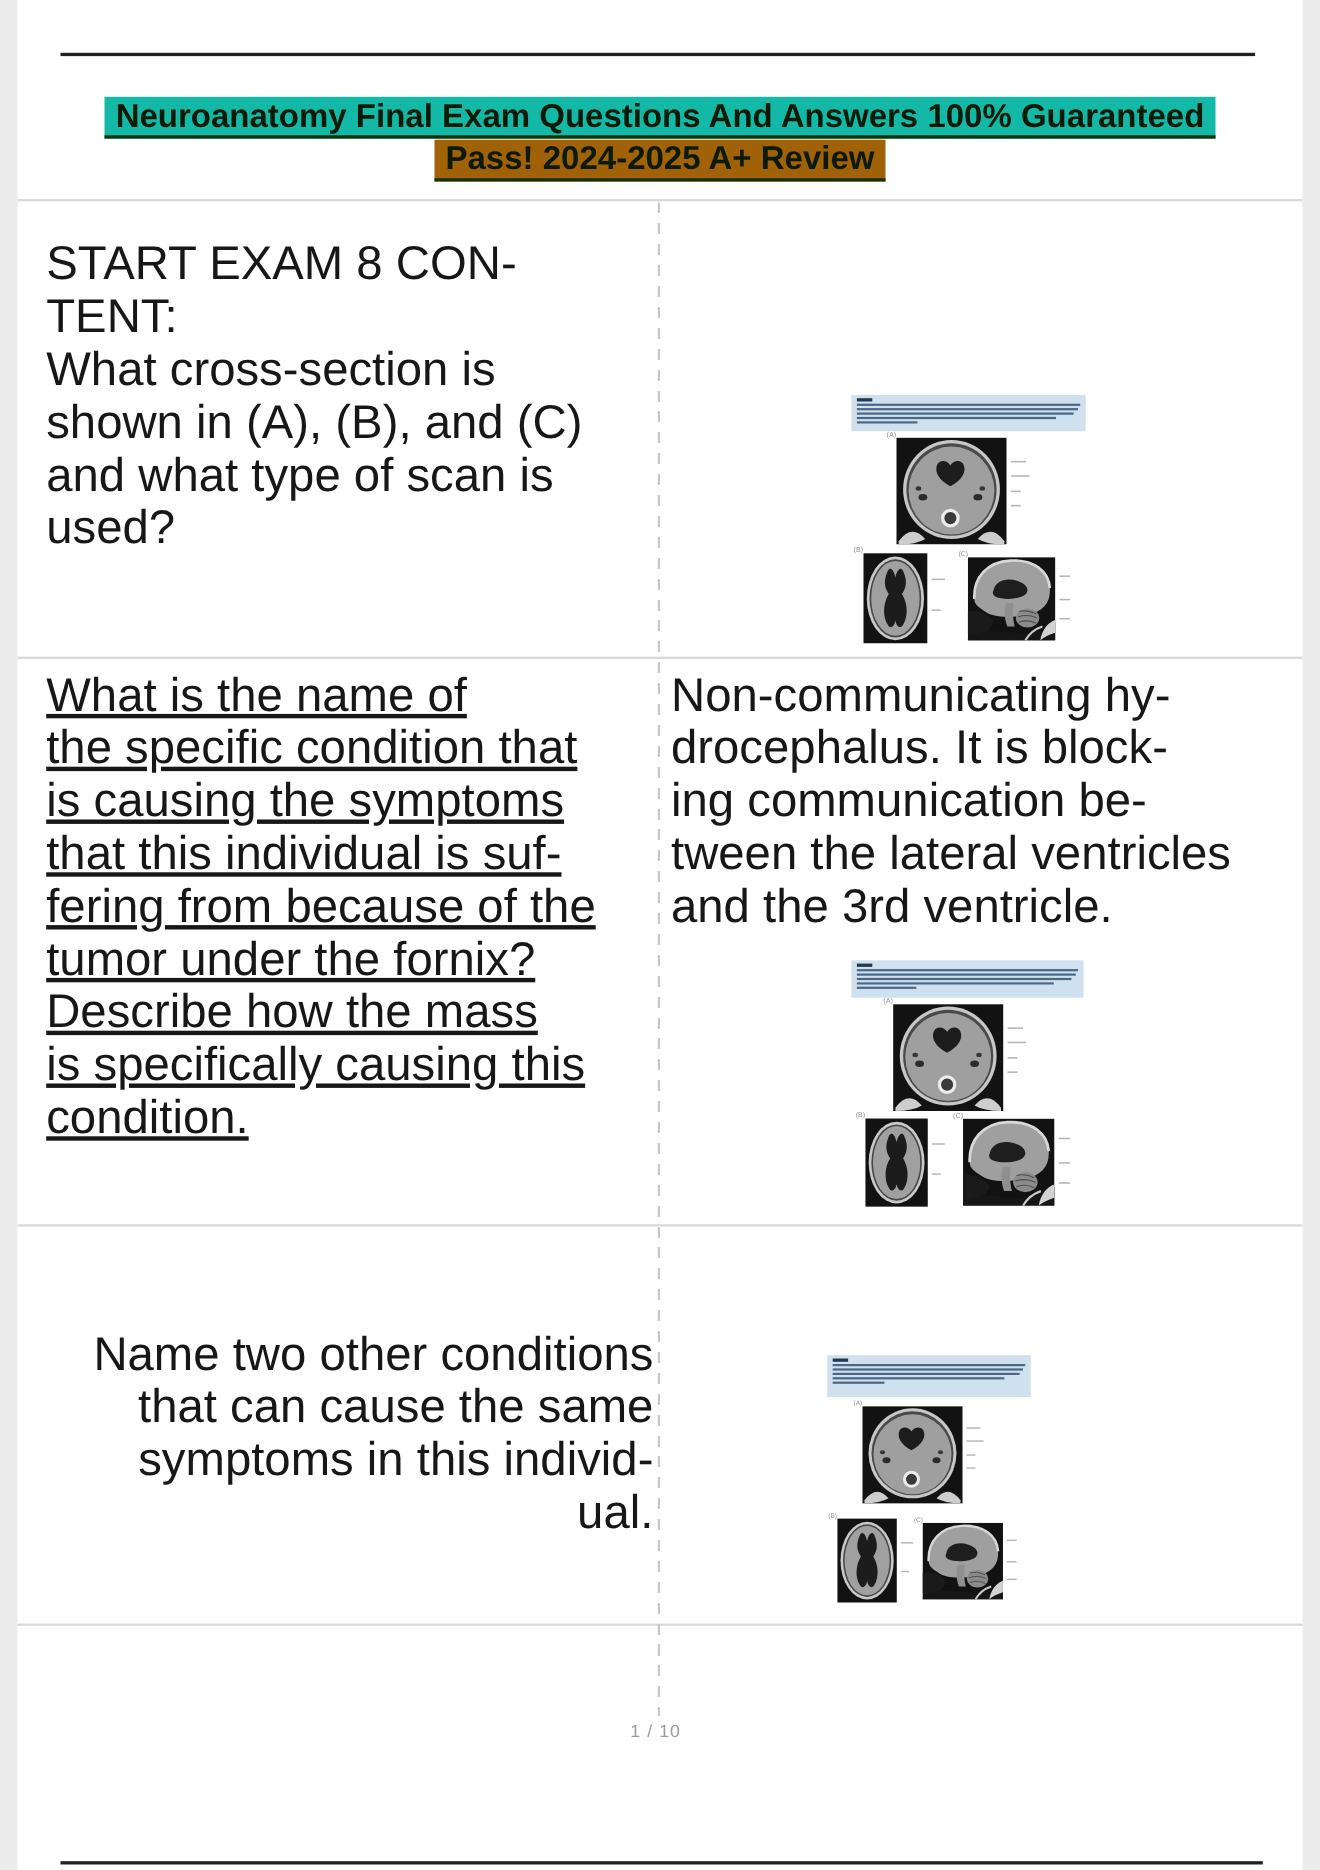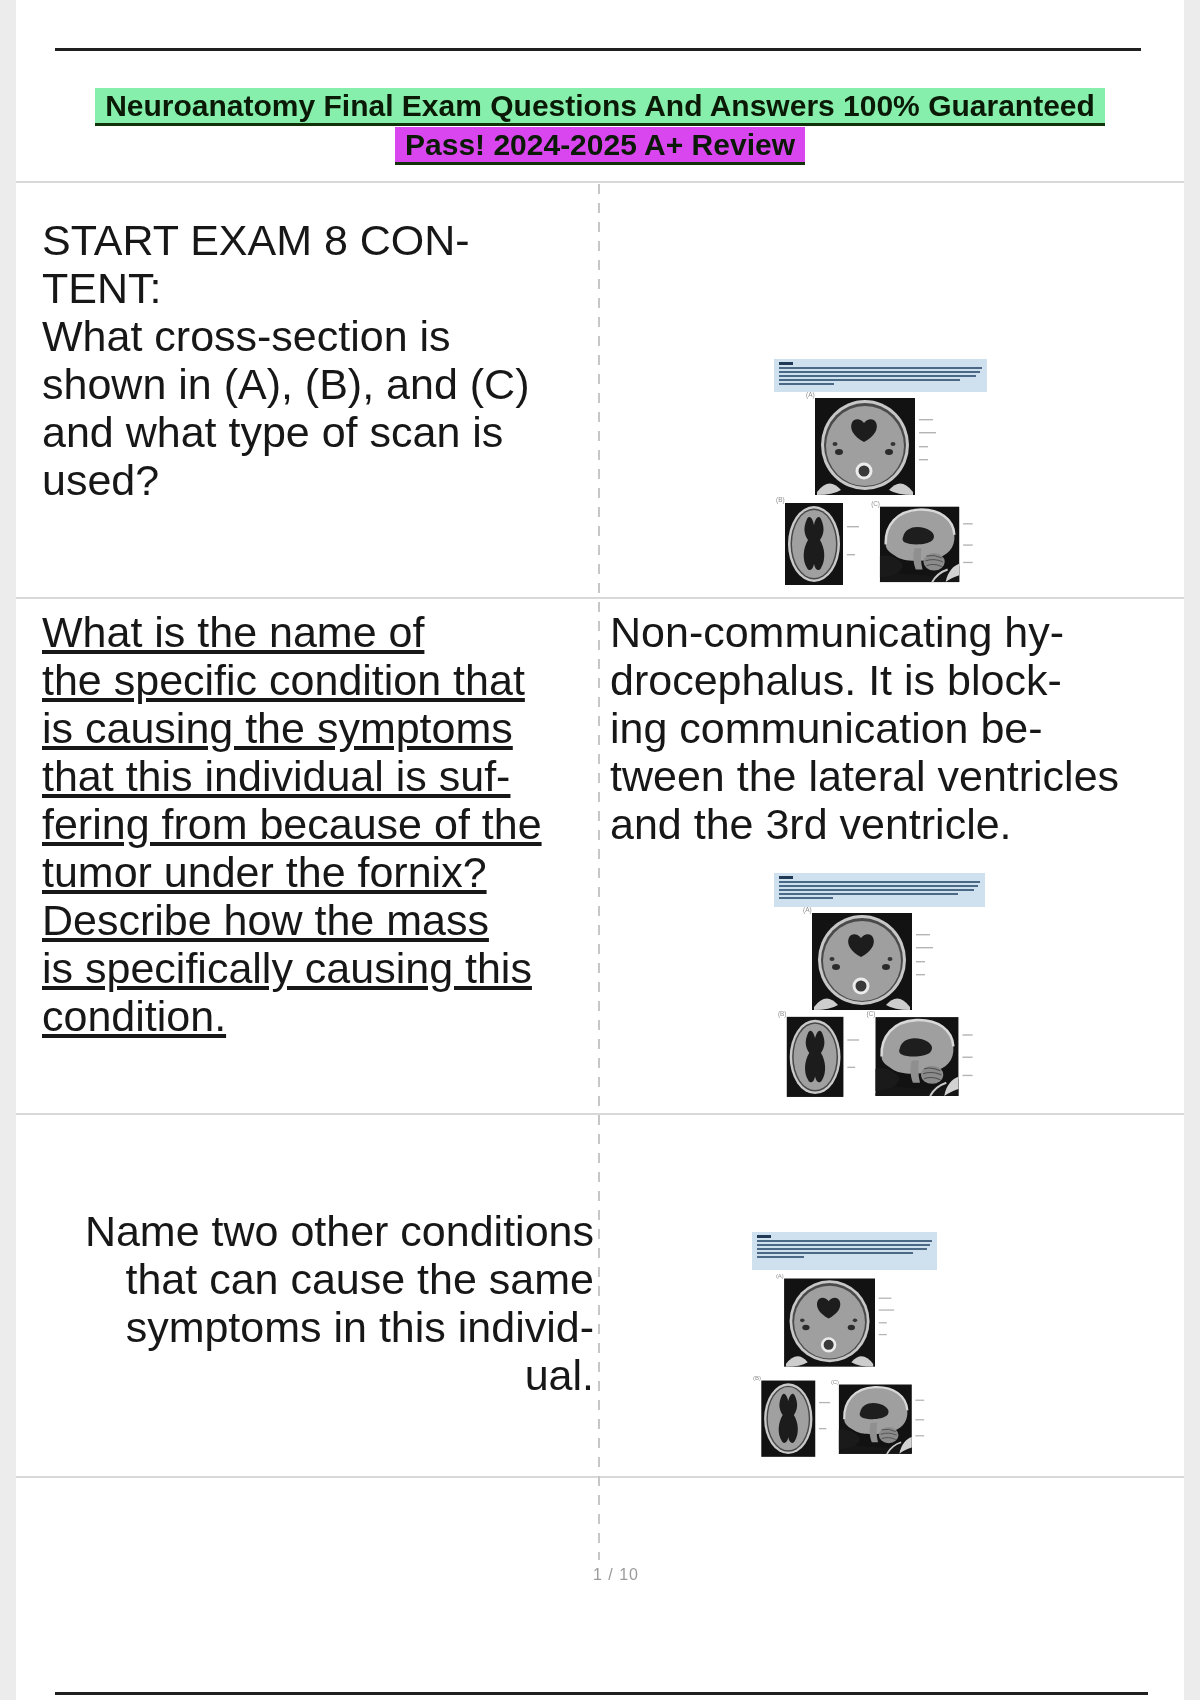--- a/index.html
+++ b/index.html
@@ -48,37 +48,37 @@
   .fb1 .cor{left:31px;top:30px;width:132px;height:106px;}
   .fb2 .cor{left:28px;top:31px;width:132px;height:106px;}
   .fb3 .cor{left:23px;top:32px;width:120px;height:109px;}
   .fb1 .axi{left:1px;top:135px;width:86px;height:91px;}
   .fb2 .axi{left:3px;top:134px;width:84px;height:91px;}
   .fb3 .axi{left:0px;top:136px;width:80px;height:93px;}
   .fb1 .sag{left:91px;top:139px;width:115px;height:87px;}
   .fb2 .sag{left:91px;top:135px;width:110px;height:91px;}
   .fb3 .sag{left:78px;top:140px;width:96px;height:89px;}
 
-  .pageno{position:absolute;left:516px;top:1566px;width:200px;text-align:center;
+  .pageno{position:absolute;left:496px;top:1566px;width:200px;text-align:center;
         font-size:16px;color:#9b9b9b;letter-spacing:1px;}
 </style>
 </head>
 <body>
 
 <div class="page">
   <div class="edge l"></div>
   <div class="edge r"></div>
 
   <div class="top-rule"></div>
 
   <div class="title-line tl1">
-    <span style="background: #86efac;">Neuroanatomy Final Exam Questions And Answers 100% Guaranteed</span>
+    <span style="background: #14b8a6;">Neuroanatomy Final Exam Questions And Answers 100% Guaranteed</span>
   </div>
   <div class="title-line tl2">
-    <span style="background: #d946ef;">Pass! 2024-2025 A+ Review</span>
+    <span style="background: #a16207;">Pass! 2024-2025 A+ Review</span>
   </div>
 
   <div class="hdiv d1"></div>
   <div class="hdiv d2"></div>
   <div class="hdiv d3"></div>
   <div class="hdiv d4"></div>
   <div class="vdash"></div>
 
   <div class="q q1">START EXAM 8 CON-
 TENT:

